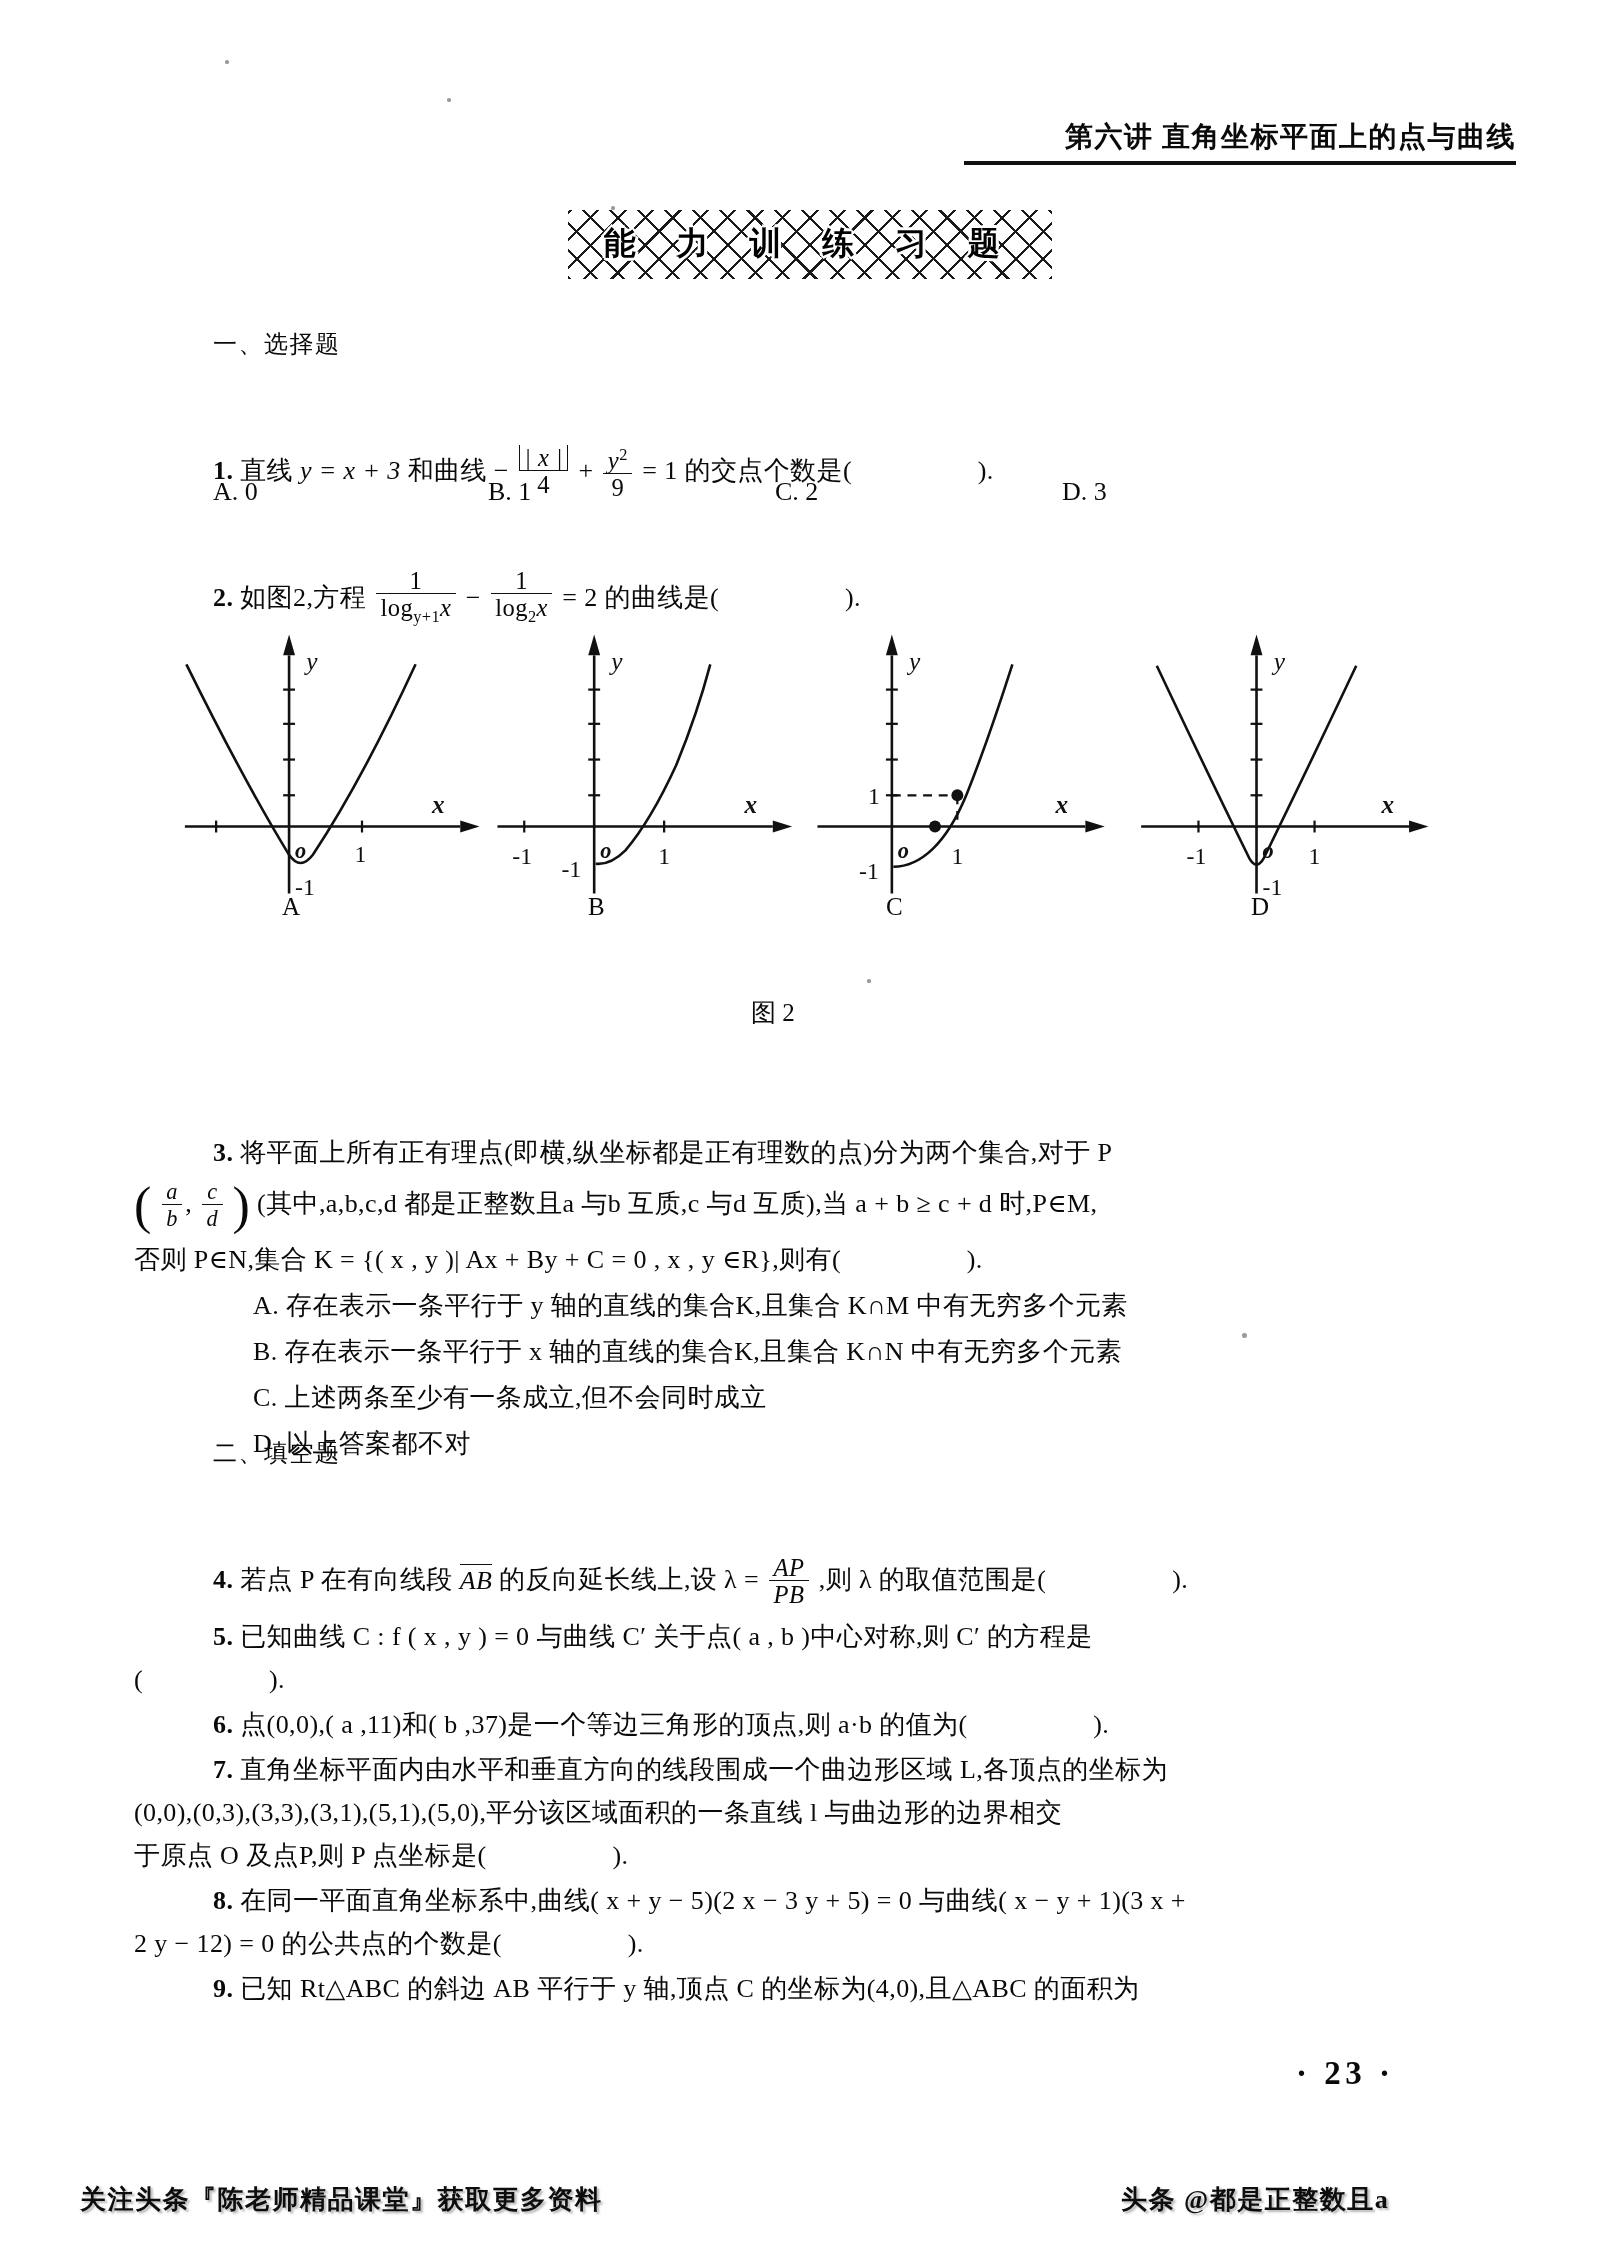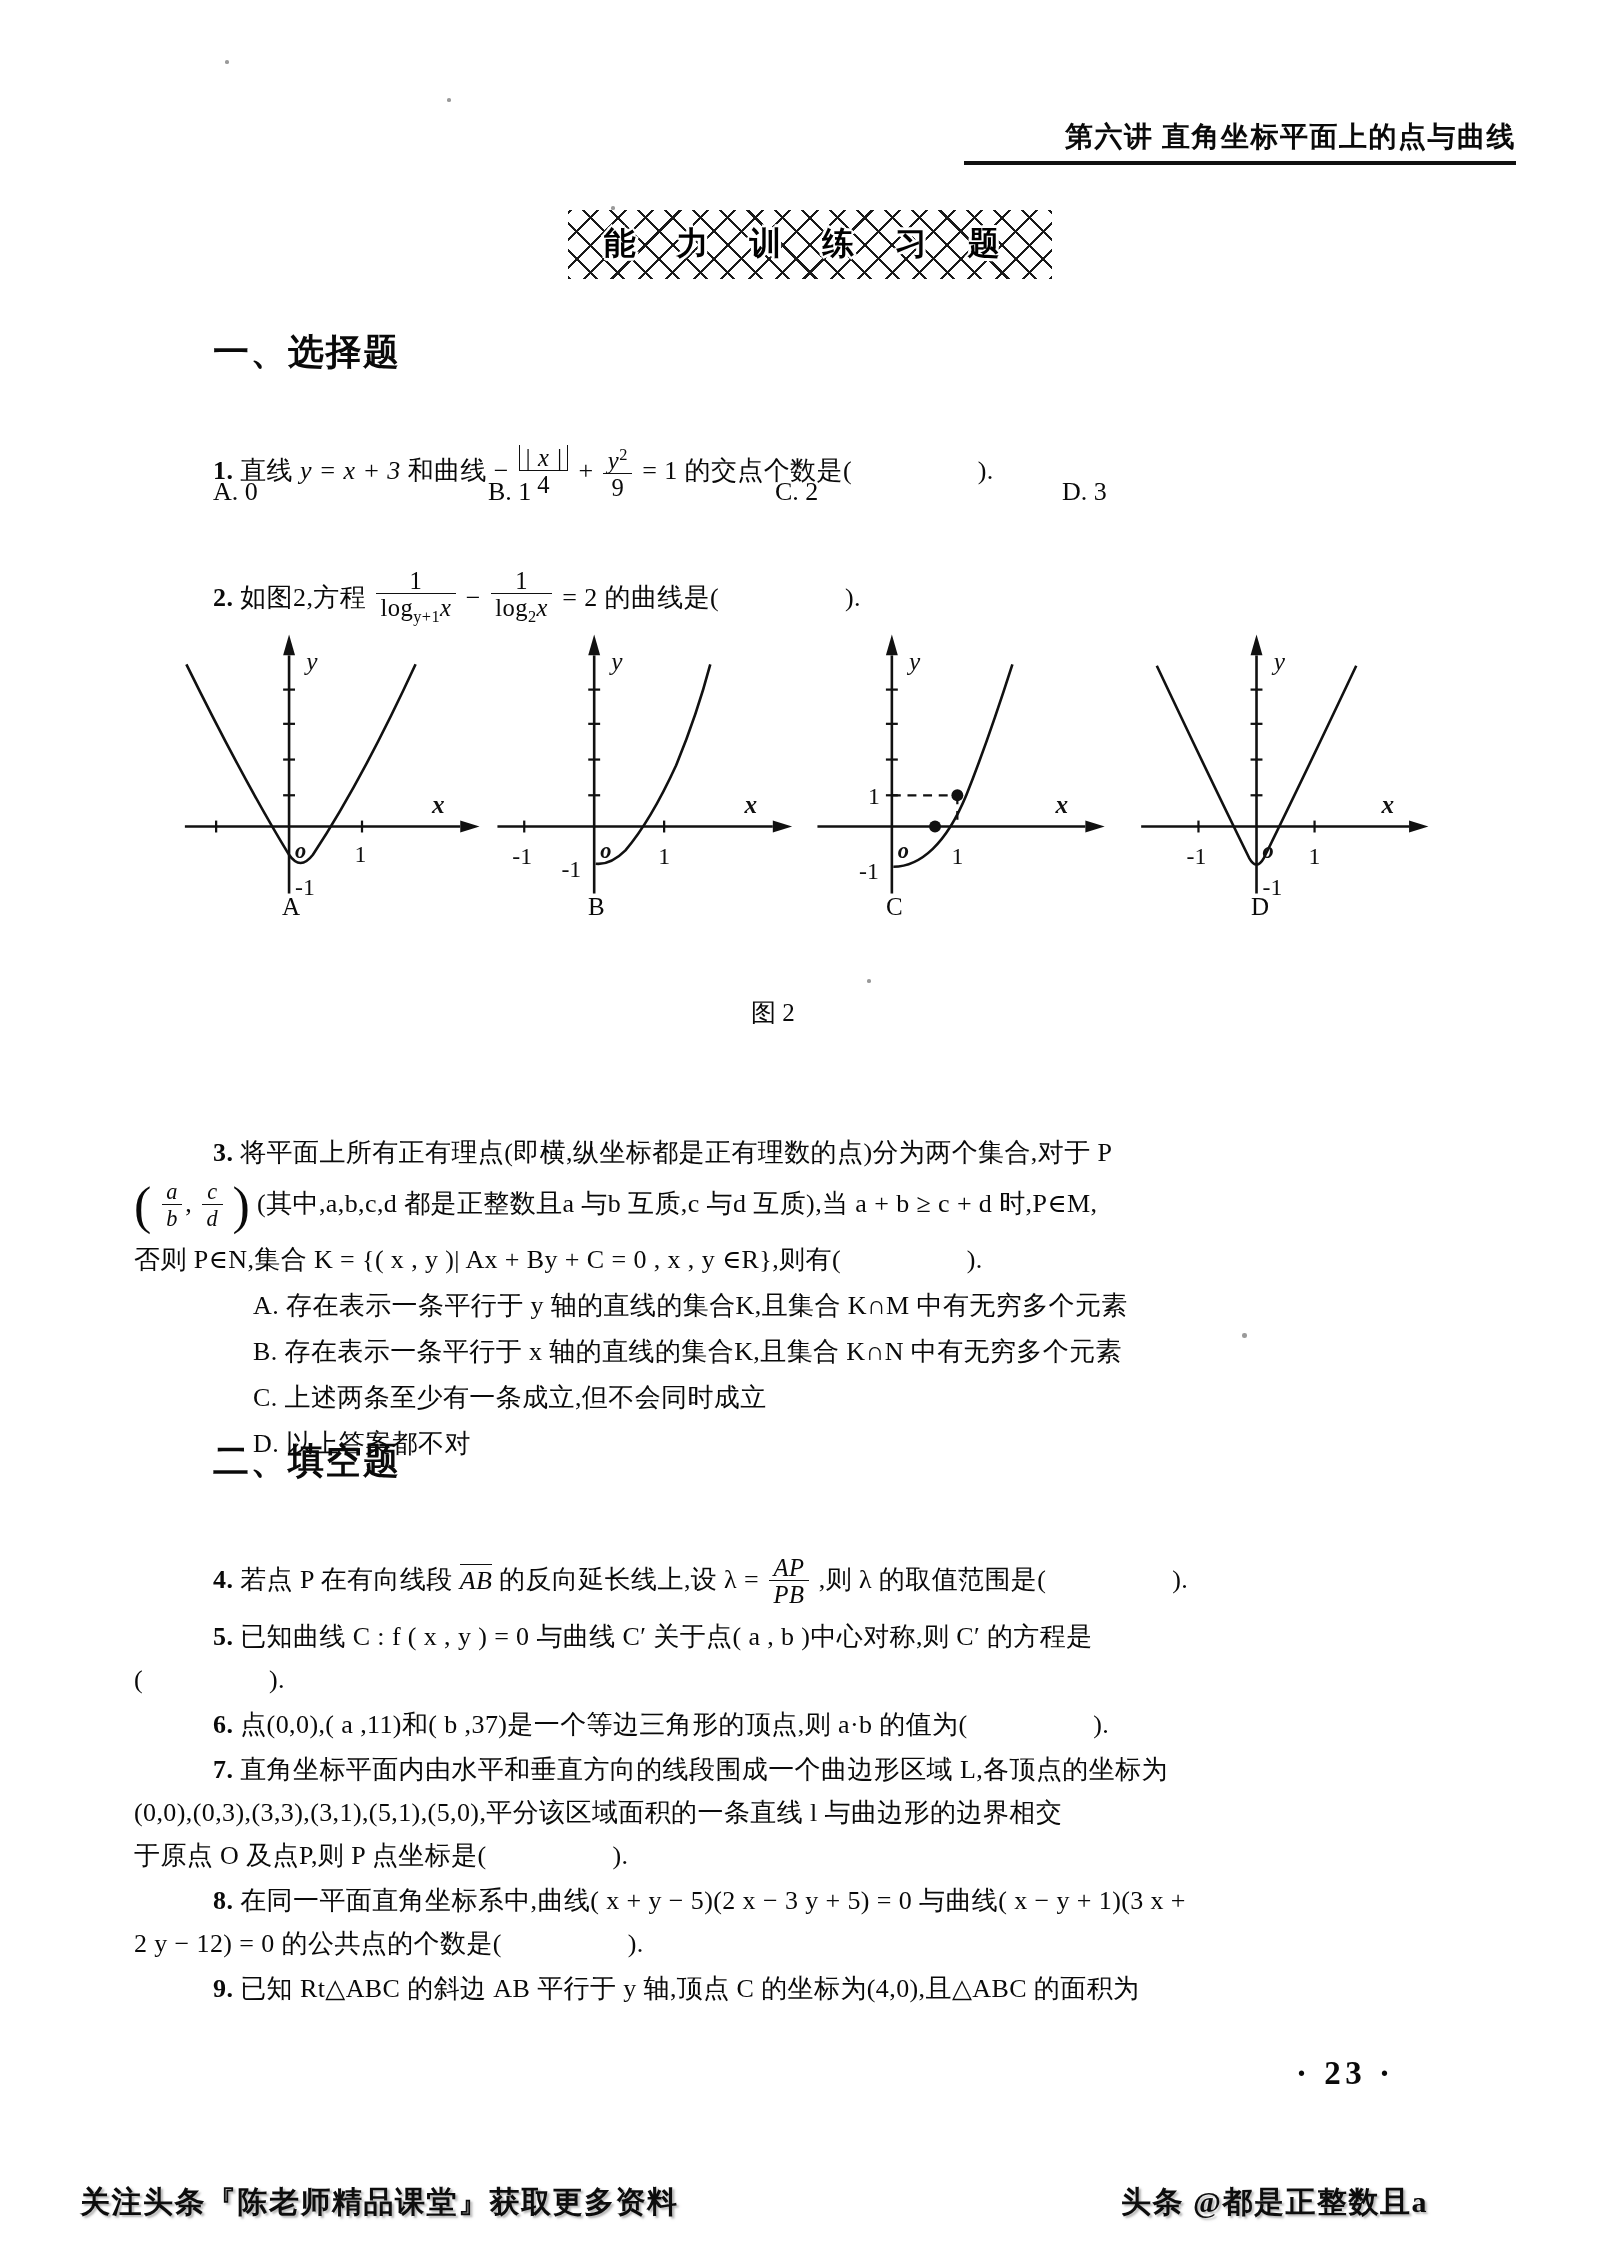--- a/index.html
+++ b/index.html
@@ -66,22 +66,22 @@
     color: #000;
     text-shadow:
        2.2px 0 0 #fff, -2.2px 0 0 #fff, 0 2.2px 0 #fff, 0 -2.2px 0 #fff,
        1.5px 1.5px 0 #fff, -1.5px 1.5px 0 #fff, 1.5px -1.5px 0 #fff, -1.5px -1.5px 0 #fff,
        3px 0 0 #fff, -3px 0 0 #fff, 0 3px 0 #fff, 0 -3px 0 #fff;
   }
 
   
   .sec-head {
     position: absolute;
-    font-size: 36px;
-    font-weight: bold;
+    font-size: 24px;
+    font-weight: normal;
     letter-spacing: 1.5px;
     white-space: nowrap;
   }
 
   
   .q {
     position: absolute;
     font-size: 26px;
     line-height: 43px;
     letter-spacing: 0.4px;
@@ -143,21 +143,21 @@
   .pageno {
     position: absolute;
     font-size: 33px;
     font-weight: bold;
     letter-spacing: 4.5px;
   }
 
   
   .wm {
     position: absolute;
-    font-size: 30px;
+    font-size: 26px;
     font-weight: bold;
     color: #0d0d0d;
     white-space: nowrap;
     text-shadow: 2.2px 2.2px 2.2px rgba(120,120,120,0.55);
     letter-spacing: 1.5px;
   }
   .speck { position: absolute; background: #9a9a9a; border-radius: 50%; }
 </style>
 </head>
 <body>

